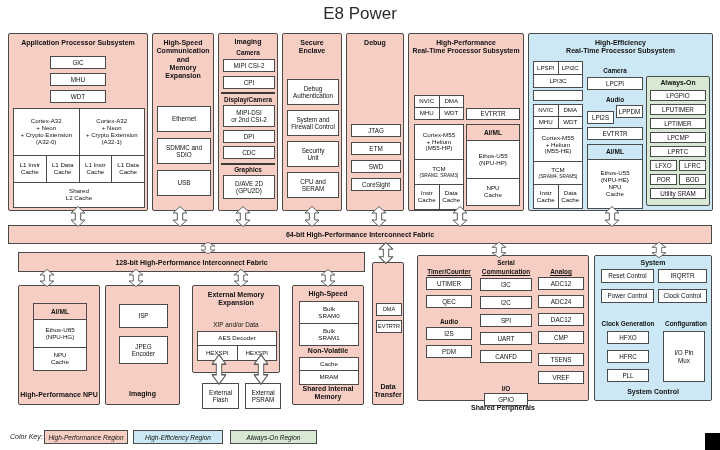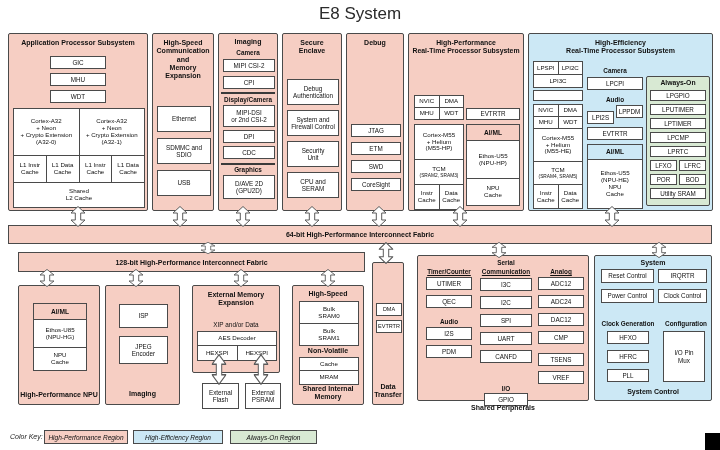--- a/index.html
+++ b/index.html
@@ -35,21 +35,21 @@
 </style>
 </head>
 <body>
 
 <svg width="0" height="0" style="position:absolute">
   <symbol id="da" viewBox="0 0 15 21" preserveAspectRatio="none">
     <polygon points="7.5,0.5 14.5,7 10.2,7 10.2,14 14.5,14 7.5,20.5 0.5,14 4.8,14 4.8,7 0.5,7" fill="#ffffff" stroke="#5a5a5a" stroke-width="1"></polygon>
   </symbol>
 </svg>
 
-<div id="page-title">E8 System</div>
+<div id="page-title">E8 Power</div>
 
 <div class="region" style="left:8px;top:33px;width:140px;height:178px">
   <div class="blktitle" style="top:5px">Application Processor Subsystem</div>
   <div class="vstack g4" style="left:41px;top:22px;width:56px">
       <div class="b h13">GIC</div>
       <div class="b h13">MHU</div>
       <div class="b h13">WDT</div>
     </div>
   <div class="cluster" style="left:4px;top:74px;width:132px;grid-template-columns:repeat(4,1fr);grid-template-rows:46px 26px 24px">
     <div style="grid-area:1/1/2/3;font-size:6.1px">Cortex-A32

